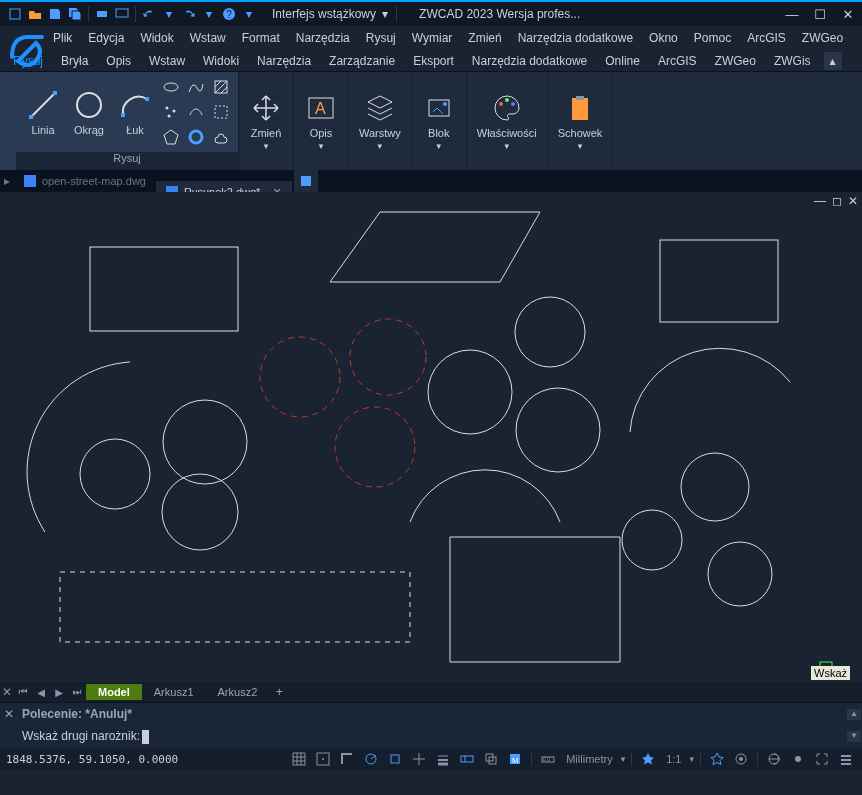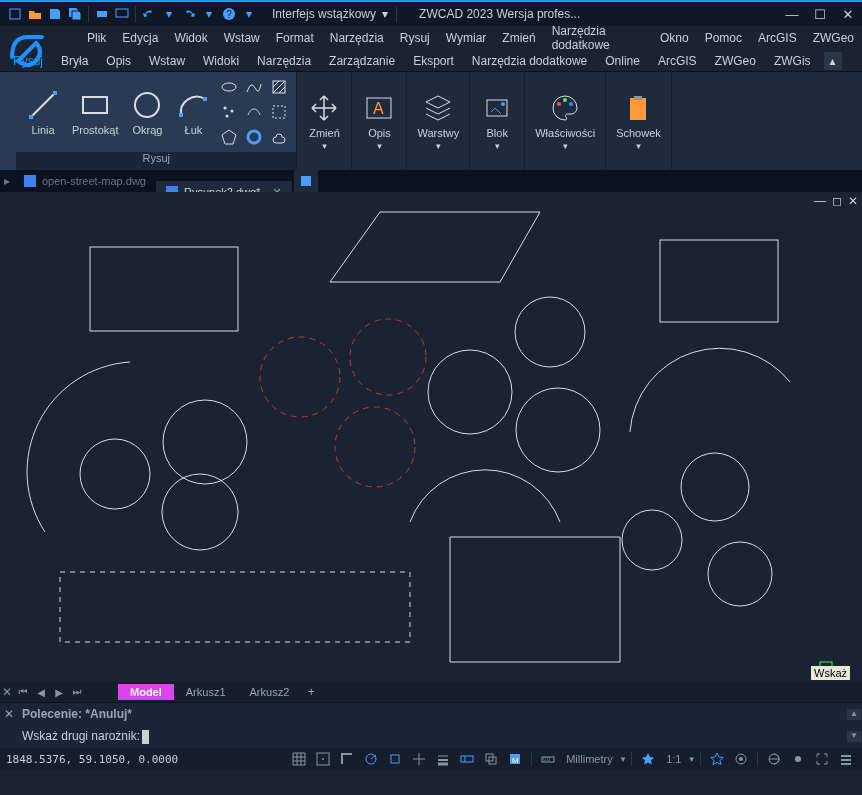--- a/index.html
+++ b/index.html
@@ -8,21 +8,21 @@
 .titlebar { height: 26px; background: #0f1824; display: flex; align-items: center; border-top: 2px solid #00a0ff; }
 .qat { display: flex; align-items: center; gap: 2px; padding-left: 6px; }
 .qat-icon { width: 18px; height: 18px; display: flex; align-items: center; justify-content: center; color: #4a9eff; font-size: 12px; }
 .qat-icon.orange { color: #ff9a3c; }
 .qat-sep { width: 1px; height: 16px; background: #2a3545; margin: 0 2px; }
 .interface-dd { margin-left: 8px; color: #c8d0db; font-size: 12px; padding: 2px 6px; display: flex; align-items: center; gap: 6px; }
 .app-title { margin-left: 20px; color: #c8d0db; font-size: 12px; }
 .win-controls { margin-left: auto; display: flex; }
 .win-btn { width: 28px; height: 26px; display: flex; align-items: center; justify-content: center; color: #c8d0db; font-size: 13px; }
 
-.menubar { height: 24px; background: #1a2332; display: flex; align-items: center; padding-left: 79px; gap: 0; }
+.menubar { height: 24px; background: #1a2332; display: flex; align-items: center; padding-left: 45px; gap: 0; }
 .logo { position: absolute; left: 4px; top: 26px; width: 46px; height: 44px; display: flex; align-items: center; justify-content: center; }
 .menu-item { padding: 4px 8px; color: #c8d0db; font-size: 12px; }
 
 .tabbar { height: 22px; background: #1a2332; display: flex; align-items: center; padding-left: 4px; gap: 0; border-bottom: 1px solid #0a1220; }
 .tab { padding: 3px 9px; color: #c8d0db; font-size: 12px; }
 .tab.active { color: #00a0ff; }
 .tab-arrow { width: 18px; height: 18px; display: flex; align-items: center; justify-content: center; color: #c8d0db; background:#2a3545; margin-left:4px;}
 
 .ribbon { height: 98px; background: #1f2b3d; display: flex; }
 .ribbon-panel { border-right: 1px solid #141e2c; display: flex; flex-direction: column; }
@@ -43,21 +43,21 @@
 
 .canvas-wrap { position: relative; height: 490px; background: #1a2332; }
 .canvas-controls-top { position: absolute; right: 4px; top: 2px; display: flex; gap: 6px; color: #c8d0db; font-size: 12px; }
 svg.drawing { position: absolute; inset: 0; width: 100%; height: 100%; }
 .hint-label { position:absolute; right:12px; bottom:2px; background:#e8e8d8; color:#000; font-size:11px; padding:1px 3px;}
 
 .layout-tabs { height: 20px; background: #141e2c; display: flex; align-items: center; }
 .lt-nav { display: flex; }
 .lt-nav-btn { width: 18px; height: 20px; display: flex; align-items: center; justify-content: center; color:#8a95a5; font-size:10px;}
 .lt-tab { padding: 2px 12px; font-size: 11px; color: #9aa5b5; }
-.lt-tab.active { background: #d946ef; color: #fff; font-weight:bold;margin-left:32px;}
+.lt-tab.active { background: #4d7c0f; color: #fff; font-weight:bold;}
 .lt-add { width: 20px; text-align:center; color:#9aa5b5;}
 
 .cmd { height: 46px; background: #1a2638; display: flex; flex-direction: column; font-family: Consolas, monospace; font-size: 12px; border-top:1px solid #0a1220;}
 .cmd-line { display:flex; align-items:center; height:23px; }
 .cmd-x { width:18px; text-align:center; color:#9aa5b5; }
 .cmd-text { color:#9aa5b5; padding-left:4px;font-weight:bold;}
 .cmd-input { color:#c8d0db; padding-left:4px;}
 .cmd-caret { display:inline-block; width:7px; height:14px; background:#c8d0db; margin-left:2px; vertical-align:middle;}
 .cmd-scroll { width:16px; margin-left:auto; display:flex; flex-direction:column;}
 .cmd-scroll-btn{ height:11px; background:#2a3545; margin:1px; font-size:8px; text-align:center; color:#8a95a5;}
@@ -187,28 +187,20 @@
     <div class="ribbon-panel-top">
       <div class="big-tool">
         <div class="big-tool-icon">
             <svg width="32" height="32">
               <line x1="4" y1="28" x2="28" y2="4" stroke="#d8dde5" stroke-width="2"></line>
               <rect x="2" y="26" width="4" height="4" fill="#4a9eff"></rect>
               <rect x="26" y="2" width="4" height="4" fill="#4a9eff"></rect>
             </svg>
           </div>
         <div class="big-tool-label">Linia</div>
-      </div>
-      <div class="big-tool">
-        <div class="big-tool-icon">
-            <svg width="32" height="32">
-              <rect x="4" y="8" width="24" height="16" fill="none" stroke="#d8dde5" stroke-width="2"></rect>
-            </svg>
-          </div>
-        <div class="big-tool-label">Prostokąt</div>
       </div>
       <div class="big-tool">
         <div class="big-tool-icon">
             <svg width="32" height="32">
               <circle cx="16" cy="16" r="12" fill="none" stroke="#d8dde5" stroke-width="2"></circle>
             </svg>
           </div>
         <div class="big-tool-label">Okrąg</div>
       </div>
       <div class="big-tool">

